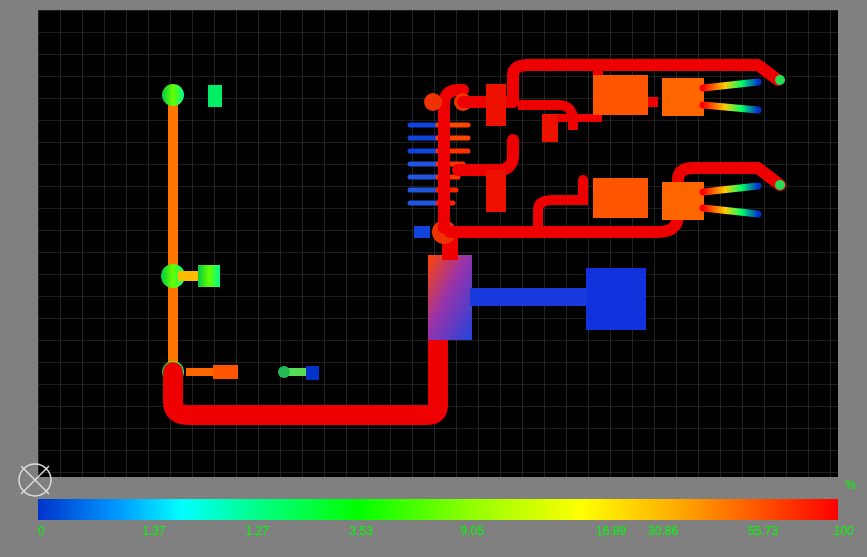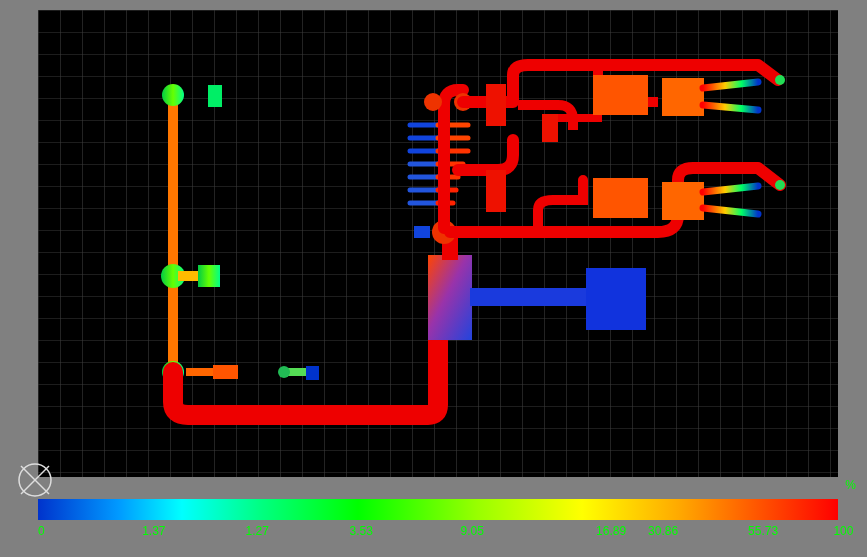--- a/index.html
+++ b/index.html
@@ -230,14 +230,14 @@
 
 <div class="colorbar-labels">
   <span class="label" style="left:0%;">0</span>
   <span class="label" style="left:12.7%;">1.37</span>
   <span class="label" style="left:25.3%;">1.27</span>
   <span class="label" style="left:38.0%;">3.53</span>
   <span class="label" style="left:50.3%;margin-left:10px;">9.05</span>
   <span class="label" style="left:62.2%;margin-left:48px;">16.89</span>
   <span class="label" style="left:74.4%;">30.86</span>
   <span class="label" style="left:86.6%;">55.73</span>
-  <span class="label" style="left:97.0%;">100</span>
+  <span class="label" style="left:97.0%;font-style:italic;">100</span>
 </div>
 
 </body></html>

